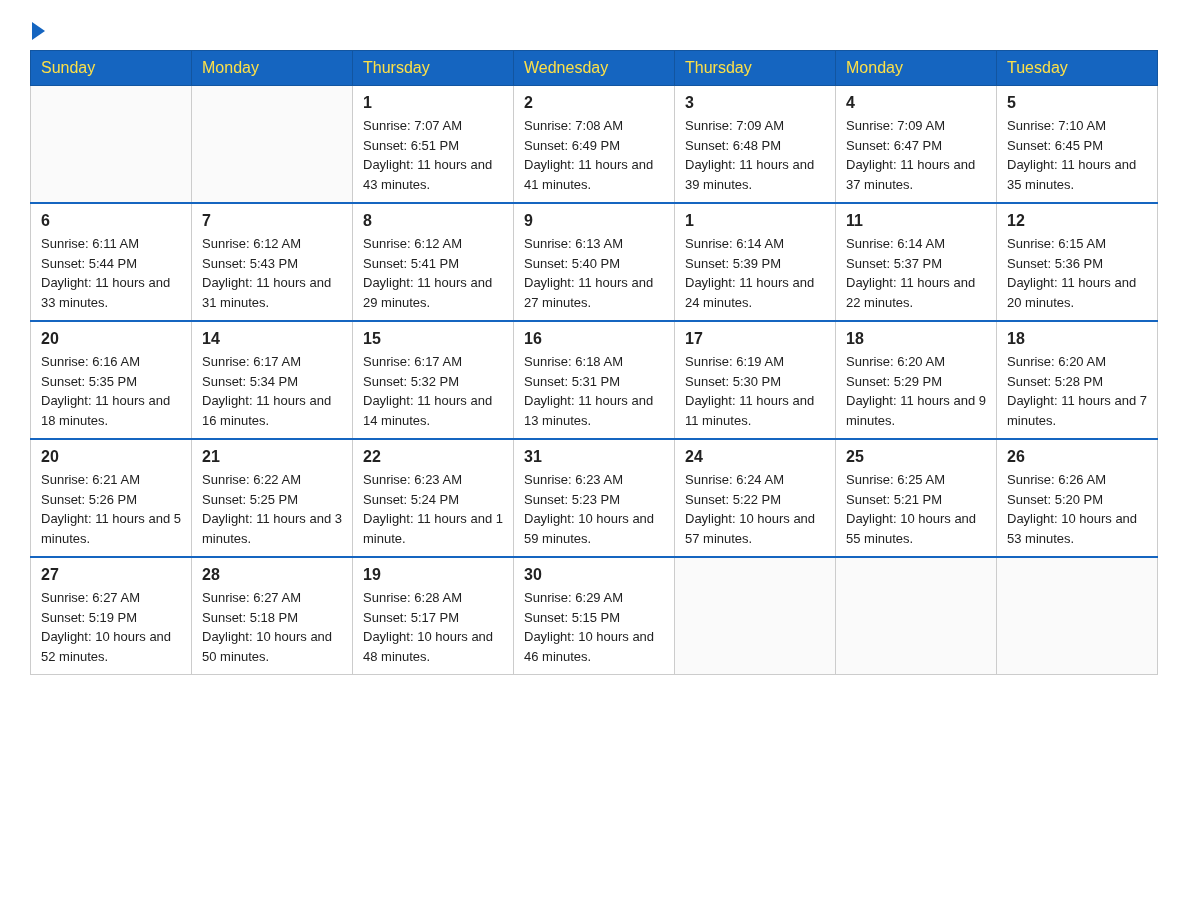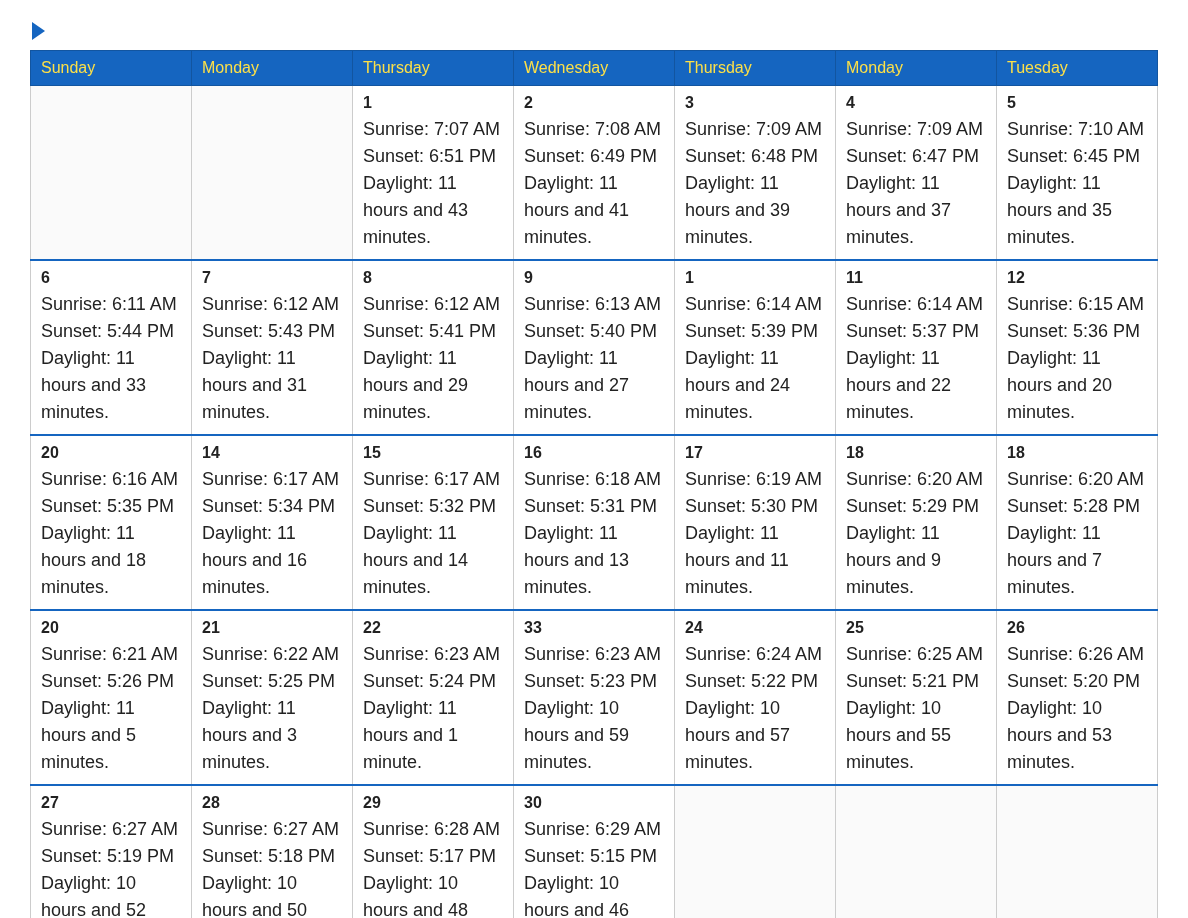--- a/index.html
+++ b/index.html
@@ -88,21 +88,21 @@
       color: #222;
     }
     .day-num {
       font-size: 16px;
       font-weight: bold;
       color: #222;
       display: block;
       margin-bottom: 4px;
     }
     .day-info {
-      font-size: 18px;
+      font-size: 13px;
       line-height: 1.5;
       color: #222;
     }
     .calendar tr td {
       border-bottom: 2px solid #1565c0;
     }
     .calendar tbody tr:last-child td {
       border-bottom: 1px solid #ccc;
     }
     .empty-cell {
@@ -230,21 +230,21 @@
         </td>
         <td>
           <span class="day-num">21</span>
           <div class="day-info">Sunrise: 6:22 AM<br>Sunset: 5:25 PM<br>Daylight: 11 hours and 3 minutes.</div>
         </td>
         <td>
           <span class="day-num">22</span>
           <div class="day-info">Sunrise: 6:23 AM<br>Sunset: 5:24 PM<br>Daylight: 11 hours and 1 minute.</div>
         </td>
         <td>
-          <span class="day-num">33</span>
+          <span class="day-num">31</span>
           <div class="day-info">Sunrise: 6:23 AM<br>Sunset: 5:23 PM<br>Daylight: 10 hours and 59 minutes.</div>
         </td>
         <td>
           <span class="day-num">24</span>
           <div class="day-info">Sunrise: 6:24 AM<br>Sunset: 5:22 PM<br>Daylight: 10 hours and 57 minutes.</div>
         </td>
         <td>
           <span class="day-num">25</span>
           <div class="day-info">Sunrise: 6:25 AM<br>Sunset: 5:21 PM<br>Daylight: 10 hours and 55 minutes.</div>
         </td>
@@ -256,21 +256,21 @@
       <tr>
         <td>
           <span class="day-num">27</span>
           <div class="day-info">Sunrise: 6:27 AM<br>Sunset: 5:19 PM<br>Daylight: 10 hours and 52 minutes.</div>
         </td>
         <td>
           <span class="day-num">28</span>
           <div class="day-info">Sunrise: 6:27 AM<br>Sunset: 5:18 PM<br>Daylight: 10 hours and 50 minutes.</div>
         </td>
         <td>
-          <span class="day-num">29</span>
+          <span class="day-num">19</span>
           <div class="day-info">Sunrise: 6:28 AM<br>Sunset: 5:17 PM<br>Daylight: 10 hours and 48 minutes.</div>
         </td>
         <td>
           <span class="day-num">30</span>
           <div class="day-info">Sunrise: 6:29 AM<br>Sunset: 5:15 PM<br>Daylight: 10 hours and 46 minutes.</div>
         </td>
         <td class="empty-cell"></td>
         <td class="empty-cell"></td>
         <td class="empty-cell"></td>
       </tr>

